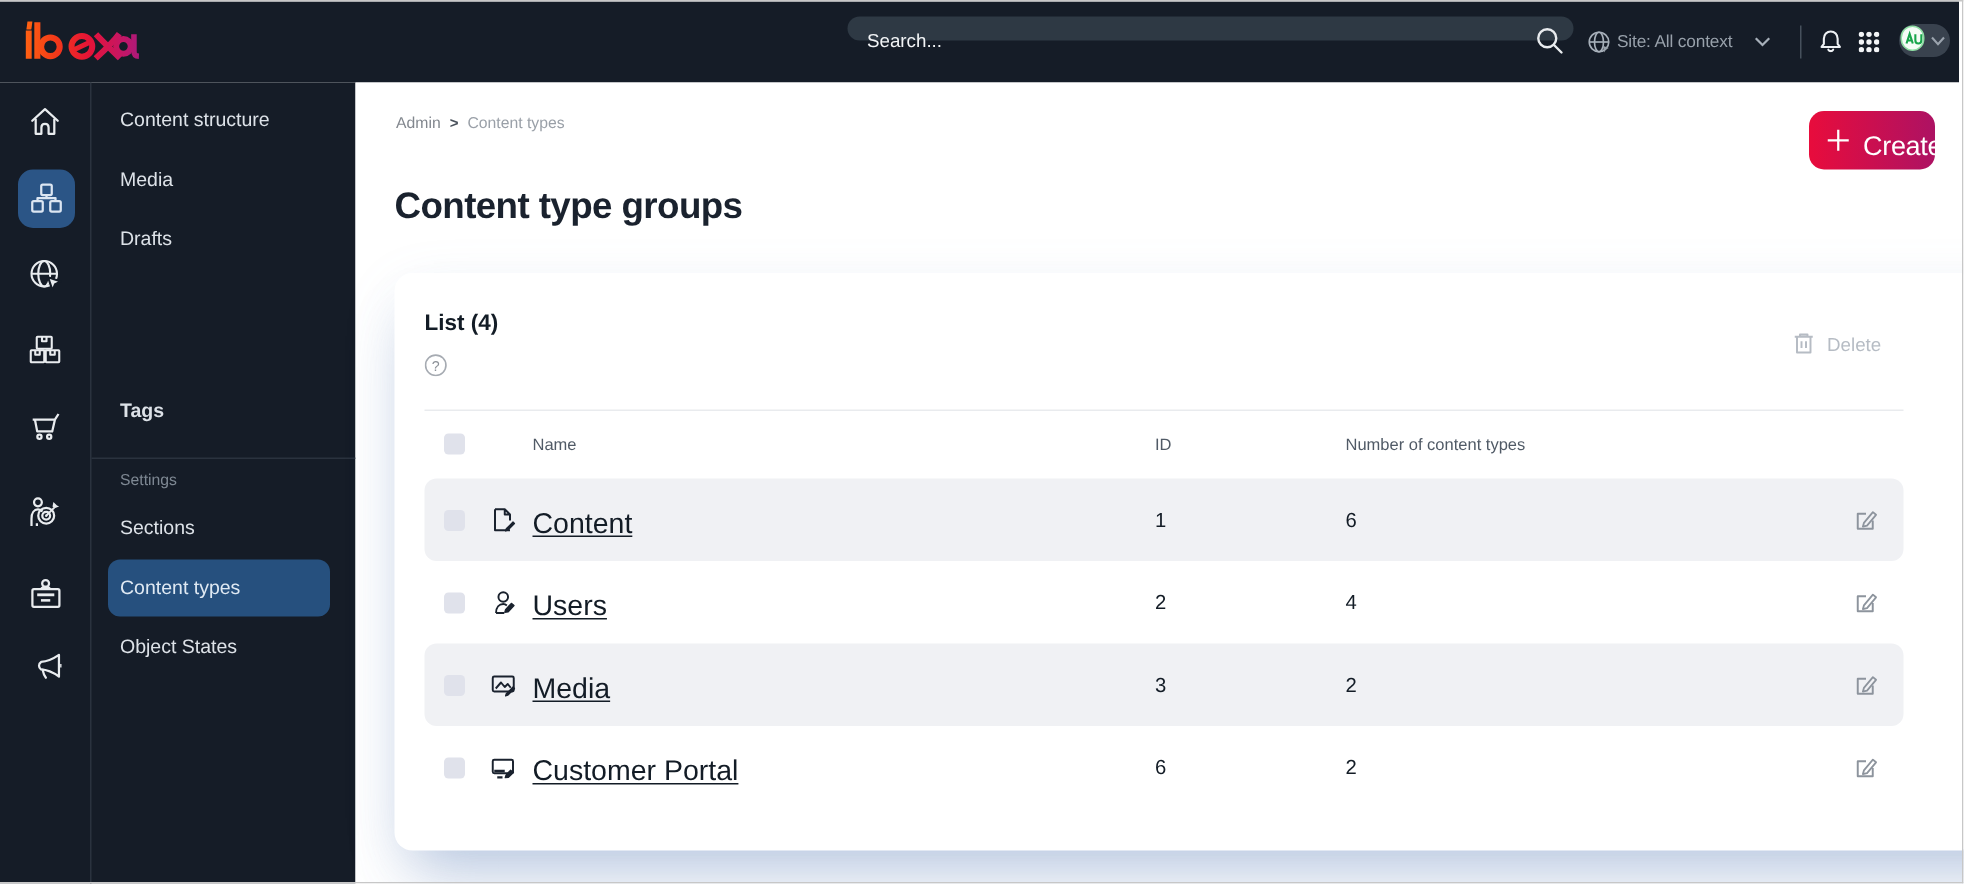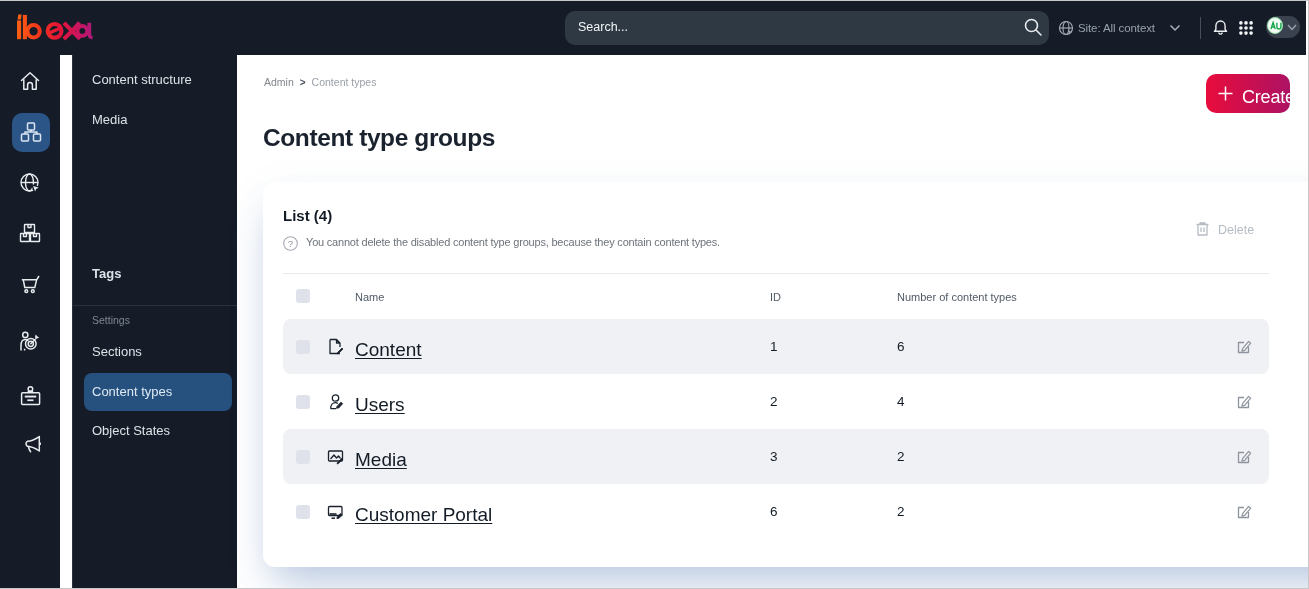--- a/index.html
+++ b/index.html
@@ -6,30 +6,30 @@
   html,body { width:1309px; height:589px; overflow:hidden; background:#fff; }
   body { font-family:"Liberation Sans", sans-serif; position:relative; }
   .abs { position:absolute; }
   
   .frame-top { left:0; top:0; width:1309px; height:1px; background:#c7c7c7; z-index:50; }
   .frame-bottom { left:0; top:588px; width:1309px; height:1px; background:#c7c7c7; z-index:50; }
   .frame-right { left:1308px; top:0; width:1px; height:589px; background:#c7c7c7; z-index:50; }
 
   
   .topbar { left:0; top:1px; width:1306px; height:54px; background:#151c27; }
-  .search { left:565px; top:10px; width:484px; height:34px; background:#2e3944; border-radius:10px; color:#f2f4f6; font-size:12.5px; line-height:32px; padding-left:13px; }
+  .search { left:565px; top:10px; width:484px; height:16px; background:#2e3944; border-radius:10px; color:#f2f4f6; font-size:12.5px; line-height:32px; padding-left:13px; }
   .search-ic { left:1023px; top:16px; }
   .site-txt { left:1078px; top:0; height:54px; line-height:54px; color:#98a1ab; font-size:11.5px; letter-spacing:-0.1px; }
   .tb-divider { left:1200px; top:16px; width:1px; height:22px; background:#46505c; }
   .avatar-pill { left:1266px; top:15px; width:34px; height:22px; background:#39424e; border-radius:11px; }
   .avatar { left:1266.5px; top:16px; width:16.5px; height:16.5px; border-radius:50%; background:#f4fcf6; border:1.5px solid #8edda3; }
 
   
   .rail { left:0; top:55px; width:60px; height:534px; background:#151c27; }
-  .menu { left:72px; top:55px; width:177px; height:534px; background:#151c27; border-left:1px solid #2a323e; }
+  .menu { left:60px; top:55px; width:177px; height:534px; background:#151c27; border-left:1px solid #2a323e; }
   .rail-active { left:12px; top:58px; width:38px; height:39px; background:#2b5586; border-radius:10px; }
   .mitem { left:11px; width:148px; height:38px; line-height:38px; color:#dde2e8; font-size:13px; padding-left:8px; white-space:nowrap; border-radius:8px; }
   .mitem.active { background:#26507e; color:#dfe9f3; }
   .msec { left:21px; color:#7e8893; font-size:10.5px; }
   .mdivider { left:0px; top:250px; width:177px; height:1px; background:#2a323e; }
 
   
   .main { left:237px; top:55px; width:1069px; height:534px; background:#ffffff; }
   .crumbs { left:27px; top:21px; font-size:10.5px; color:#9aa0a8; }
   .crumbs .c1 { color:#82878e; }
@@ -185,20 +185,21 @@
   <svg class="abs" style="left:19px; top:377px;" width="22" height="22" viewBox="0 0 22 22" fill="none" stroke="#e9ecef" stroke-width="1.5" stroke-linejoin="round">
     <path d="M20.3 4.6 C14.8 8.4 11.6 9.1 8.4 9.3 A 2.95 2.95 0 0 0 8.4 14.3 C11.6 14.5 14.8 15.2 20.3 19 Z"></path>
     <path d="M9.4 14.5 C9.9 17 10.6 18.6 11.6 19.8" stroke-linecap="round"></path>
     <path d="M22 10.6 L22 13" stroke-width="1.8"></path>
   </svg>
 </div>
 
 <div class="abs menu">
   <div class="abs mitem" style="top:6px;">Content structure</div>
   <div class="abs mitem" style="top:46px;">Media</div>
+  <div class="abs mitem" style="top:84.5px;">Drafts</div>
   <div class="abs mitem" style="top:200px;font-weight:bold;">Tags</div>
   <div class="abs mdivider"></div>
   <div class="abs msec" style="top:259px; left:19px;">Settings</div>
   <div class="abs mitem" style="top:277.5px;">Sections</div>
   <div class="abs mitem active" style="top:318px;">Content types</div>
   <div class="abs mitem" style="top:356.5px;">Object States</div>
 </div>
 
 <div class="abs main">
   <div class="abs crumbs"><span class="c1">Admin</span><span class="sep">&gt;</span>Content types</div>
@@ -209,21 +210,20 @@
       <span class="txt">Create</span>
     </div>
   <div class="abs h1">Content type groups</div>
 
   <div class="abs card">
     <div class="abs list-title">List (4)</div>
     <svg class="abs q-ic" width="15" height="15" viewBox="0 0 15 15" fill="none">
         <circle cx="7.5" cy="7.5" r="6.8" stroke="#a6abb2" stroke-width="1.1"></circle>
         <text x="7.5" y="11" text-anchor="middle" font-size="9.5" fill="#8b9097" font-family="Liberation Sans">?</text>
       </svg>
-    <div class="abs helper">You cannot delete the disabled content type groups, because they contain content types.</div>
     <div class="abs delete-btn">
       <svg style="vertical-align:-3px; margin-right:8px;" width="15" height="16" viewBox="0 0 15 16" fill="none" stroke="#b6bcc4" stroke-width="1.3">
         <path d="M1.5 3.5 L13.5 3.5 M5 3.5 L5 2 L10 2 L10 3.5 M3 3.5 L3 14 L12 14 L12 3.5" stroke-linejoin="round"></path>
         <path d="M6 6.5 L6 11 M9 6.5 L9 11"></path>
       </svg>Delete</div>
     <div class="abs tdivider"></div>
     <div class="abs thead" style="left:33px;">
         <div class="cb" style="margin-top:-2px;"></div>
       </div>
     <div class="abs thead" style="left:92px;">Name</div>

